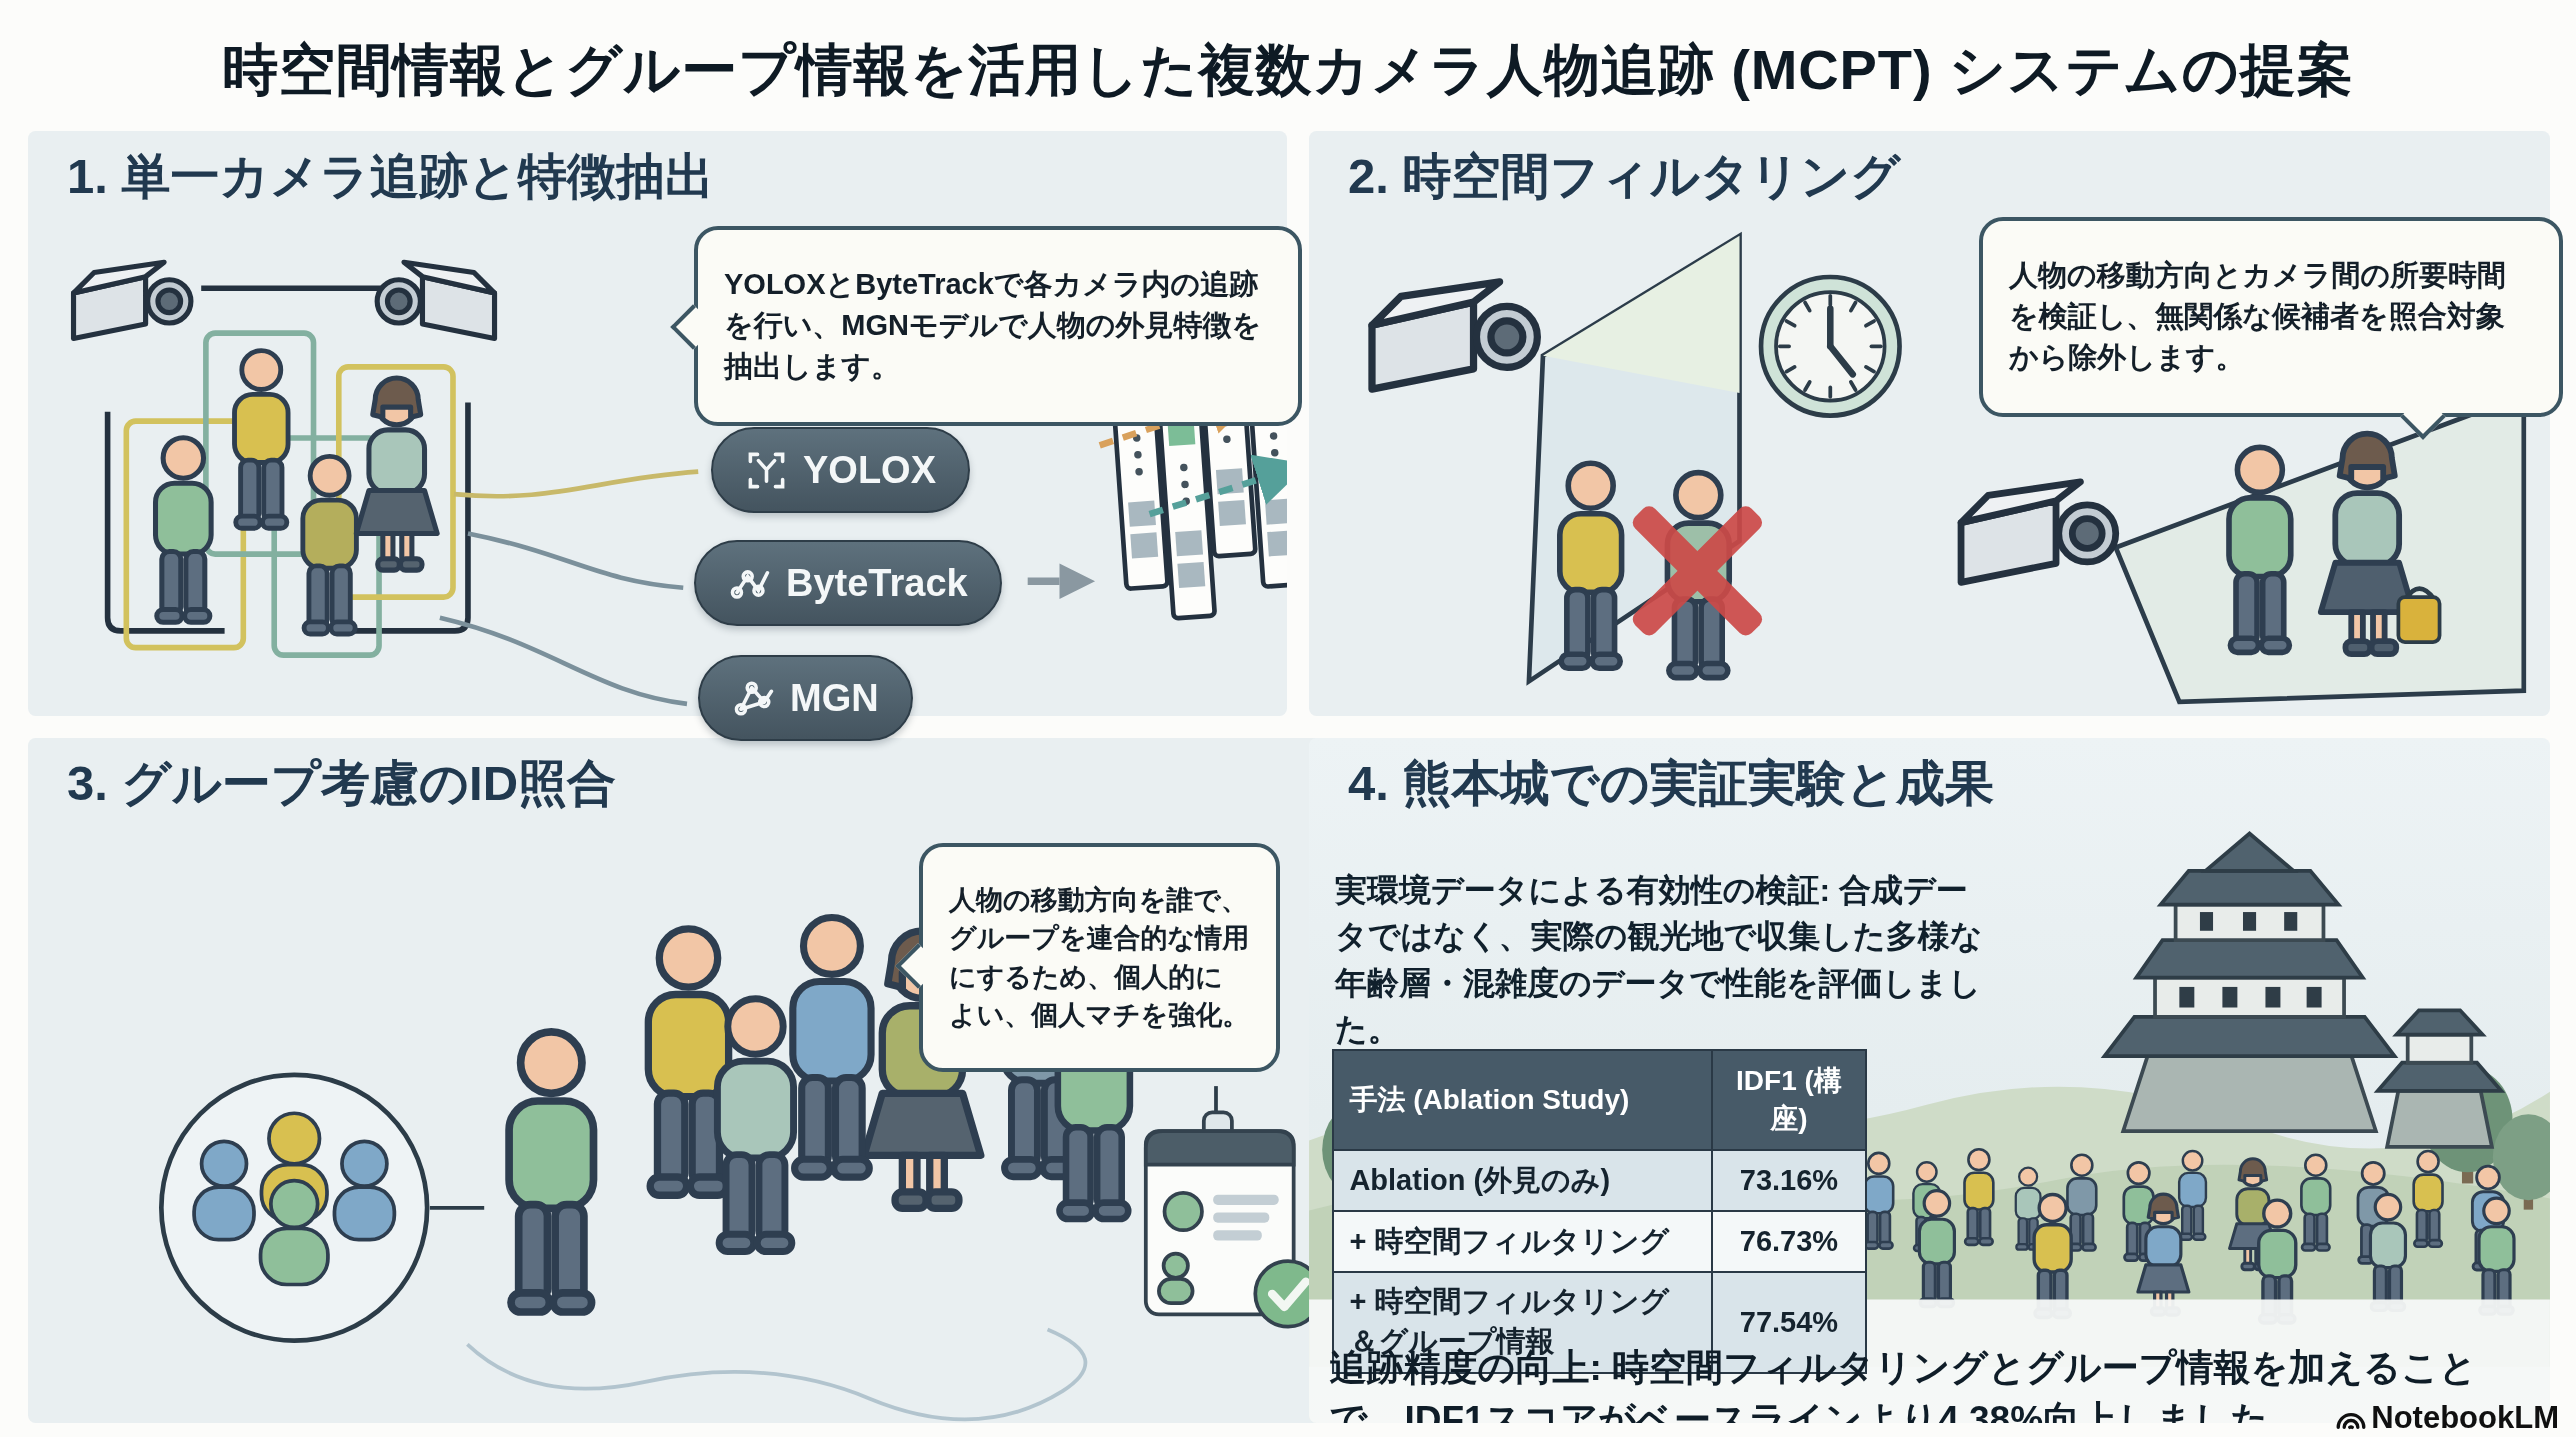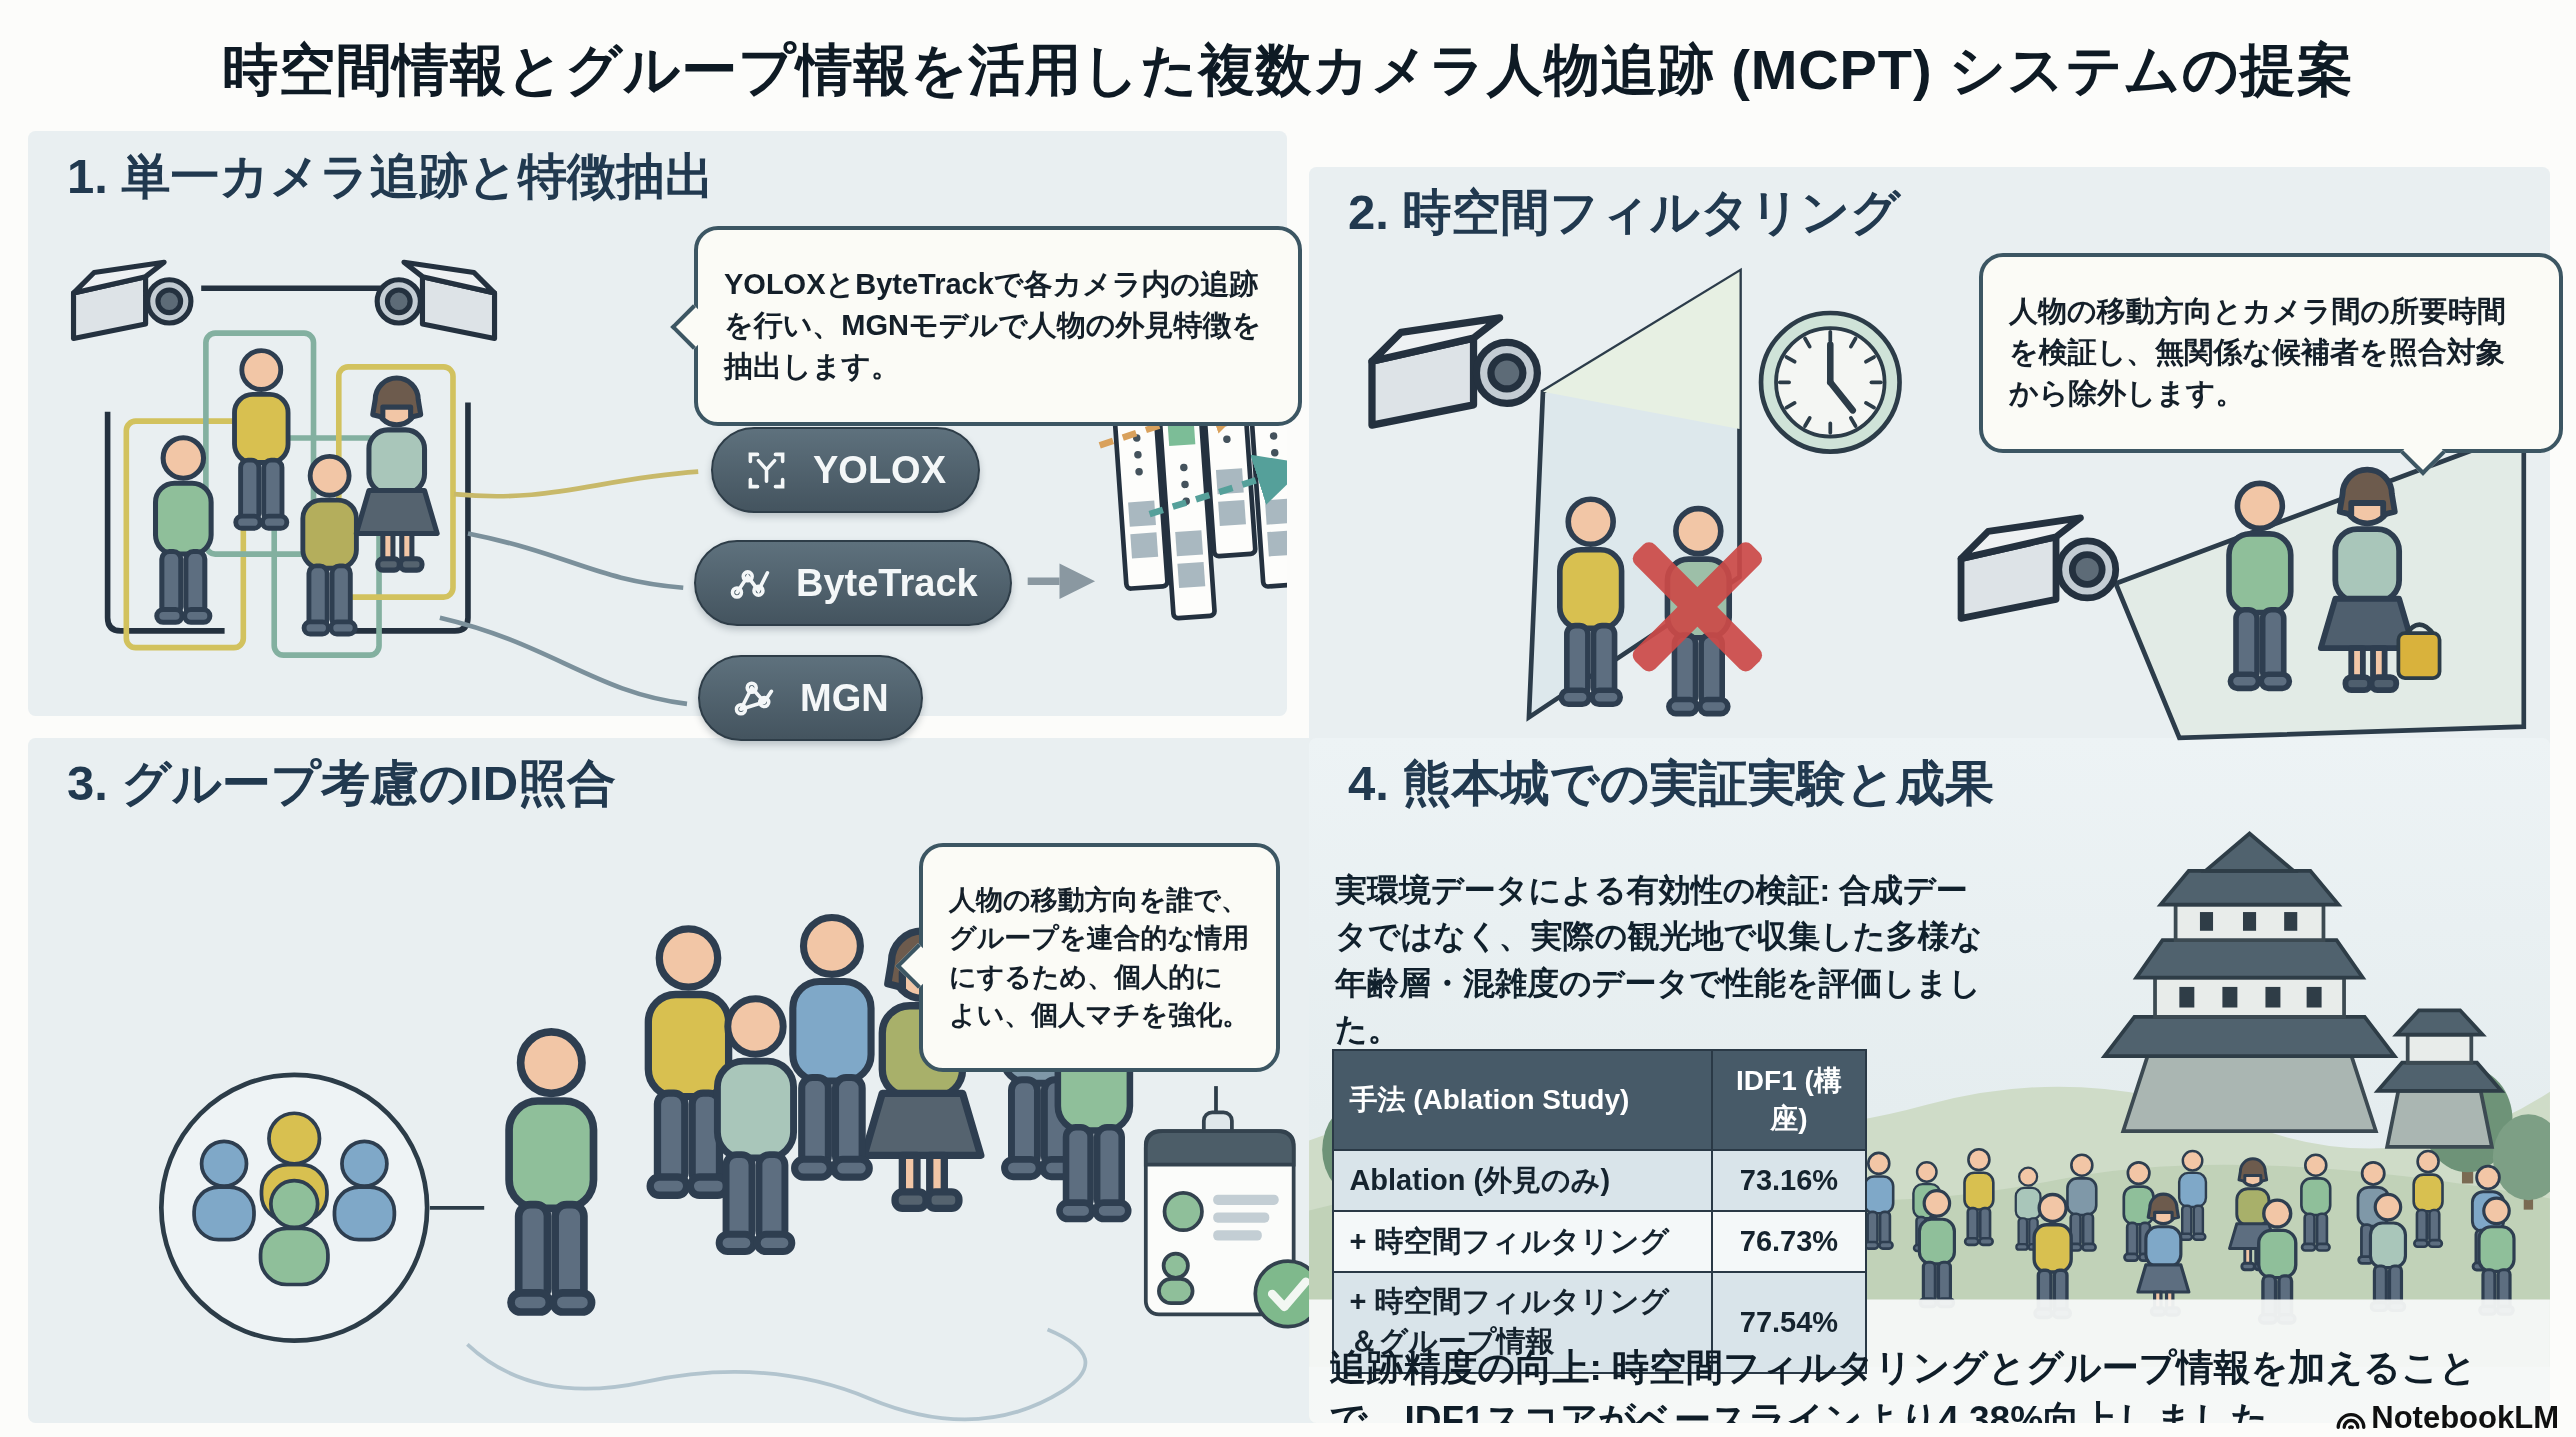--- a/index.html
+++ b/index.html
@@ -1,39 +1,39 @@
 <!DOCTYPE html>
 <html style="font-size:15px"><head>
 <meta charset="utf-8">
 <style>
   html,body{margin:0;padding:0;}
   body{width:2576px;height:1438px;background:#fcfcfa;font-family:"Liberation Sans","DejaVu Sans",sans-serif;position:relative;overflow:hidden;}
   :root{--skin:#f2c6a6;--pants:#5d6e80;--ink:#2c3c48;}
   .page-title{position:absolute;left:0;top:13px;width:100%;text-align:center;font-size:56px;font-weight:800;color:#0e1a24;letter-spacing:0.9px;z-index:4;margin-top:20px;}
   .panel{position:absolute;background:#e9eff1;border-radius:7.5px;}
   #panel1{left:28px;top:131px;width:1259px;height:585px;}
-  #panel2{left:1309px;top:131px;width:1241px;height:585px;margin-top:36px;}
+  #panel2{left:1309px;top:131px;width:1241px;height:585px;}
   #panel3{left:28px;top:738px;width:1370px;height:685px;}
   #panel4{left:1309px;top:738px;width:1241px;height:685px;background:linear-gradient(#edf3f5,#e5edef 55%,#eef2ee);overflow:hidden;}
   .panel h2{position:absolute;left:39px;top:13px;margin:0;font-size:49px;font-weight:800;color:#21394f;z-index:3;}
   .scene{position:absolute;left:0;top:0;width:100%;height:100%;z-index:1;}
   .bubble{position:absolute;background:#fbfbf6;border:4.7px solid #3c5663;border-radius:24px;padding:34px 26px;font-weight:700;color:#141f29;z-index:3;line-height:1.42;}
   .bubble::before{content:"";position:absolute;width:28px;height:28px;background:#fbfbf6;}
   #bubble1{left:666px;top:95px;width:548px;font-size:29px;}
   #bubble1::before{left:-20.6px;top:81px;border-left:4.7px solid #3c5663;border-bottom:4.7px solid #3c5663;transform:rotate(45deg);}
   #bubble2{left:670px;top:86px;width:524px;font-size:29px;}
   #bubble2::before{right:120px;bottom:-20.6px;border-right:4.7px solid #3c5663;border-bottom:4.7px solid #3c5663;transform:rotate(45deg);}
   #bubble3{left:891px;top:105px;width:301px;font-size:27px;}
   #bubble3::before{left:-20.6px;top:103px;border-left:4.7px solid #3c5663;border-bottom:4.7px solid #3c5663;transform:rotate(45deg);}
   #bubble4{left:741px;top:64px;width:466px;font-size:29px;}
   #bubble4::before{left:120px;bottom:-20.6px;border-left:4.7px solid #3c5663;border-bottom:4.7px solid #3c5663;transform:rotate(-45deg);}
   .bodytext{position:absolute;z-index:3;font-weight:700;color:#10202c;}
   #body3{left:67px;top:110px;width:599px;font-size:35px;line-height:1.5;}
   #body4{left:26px;top:97px;width:655px;font-size:32px;line-height:1.45;}
-  .badge{position:absolute;display:flex;align-items:center;gap:25px;height:82px;padding:0 32px;border-radius:43px;background:linear-gradient(#5e717d,#44545f);border:2.8px solid #2e3d48;color:#f4f7f8;font-size:38px;font-weight:800;z-index:3;box-shadow:0 3.7px 7.5px rgba(40,55,66,.25);}
+  .badge{position:absolute;display:flex;align-items:center;gap:15px;height:82px;padding:0 32px;border-radius:43px;background:linear-gradient(#5e717d,#44545f);border:2.8px solid #2e3d48;color:#f4f7f8;font-size:38px;font-weight:800;z-index:3;box-shadow:0 3.7px 7.5px rgba(40,55,66,.25);}
   #badge-yolox{left:683px;top:296px;}
   #badge-bytetrack{left:666px;top:409px;}
   #badge-mgn{left:670px;top:524px;}
   table.abl{position:absolute;left:23.4px;top:311px;width:535px;border-collapse:collapse;z-index:3;background:#f4f8f9;}
   table.abl th,table.abl td{border:2.8px solid #2a3946;font-weight:800;}
   table.abl th{background:#475a68;color:#fff;font-size:28px;padding:11.2px 15px;text-align:left;}
   table.abl th.num,table.abl td.num{text-align:center;}
   table.abl td{font-size:29px;color:#15232e;padding:9.4px 15px;}
   table.abl tbody tr:nth-child(odd){background:#d9e4ea;}
   table.abl tbody tr:nth-child(even){background:#f4f8f9;}

